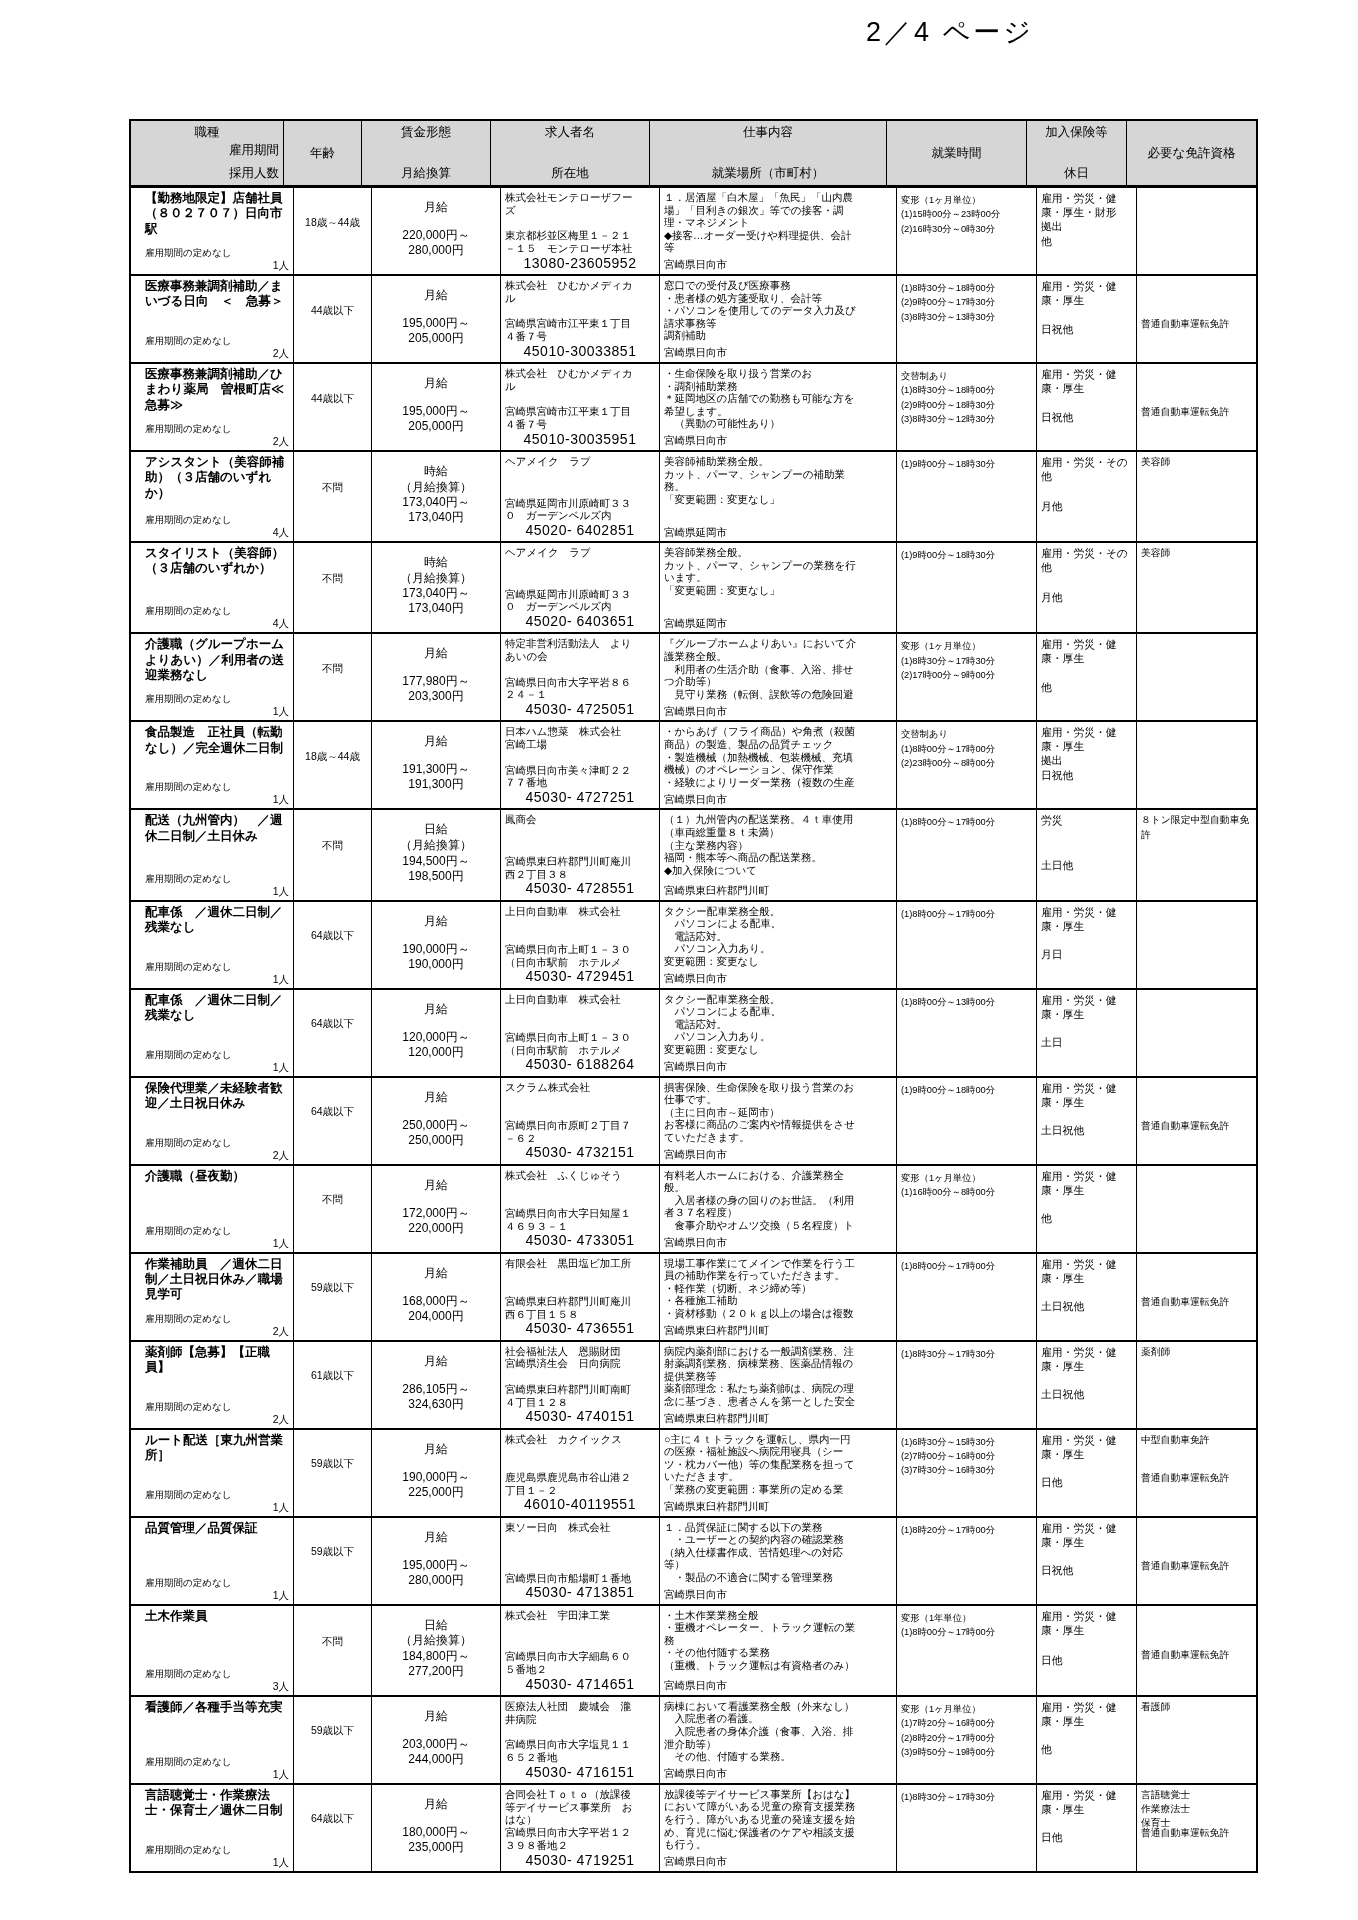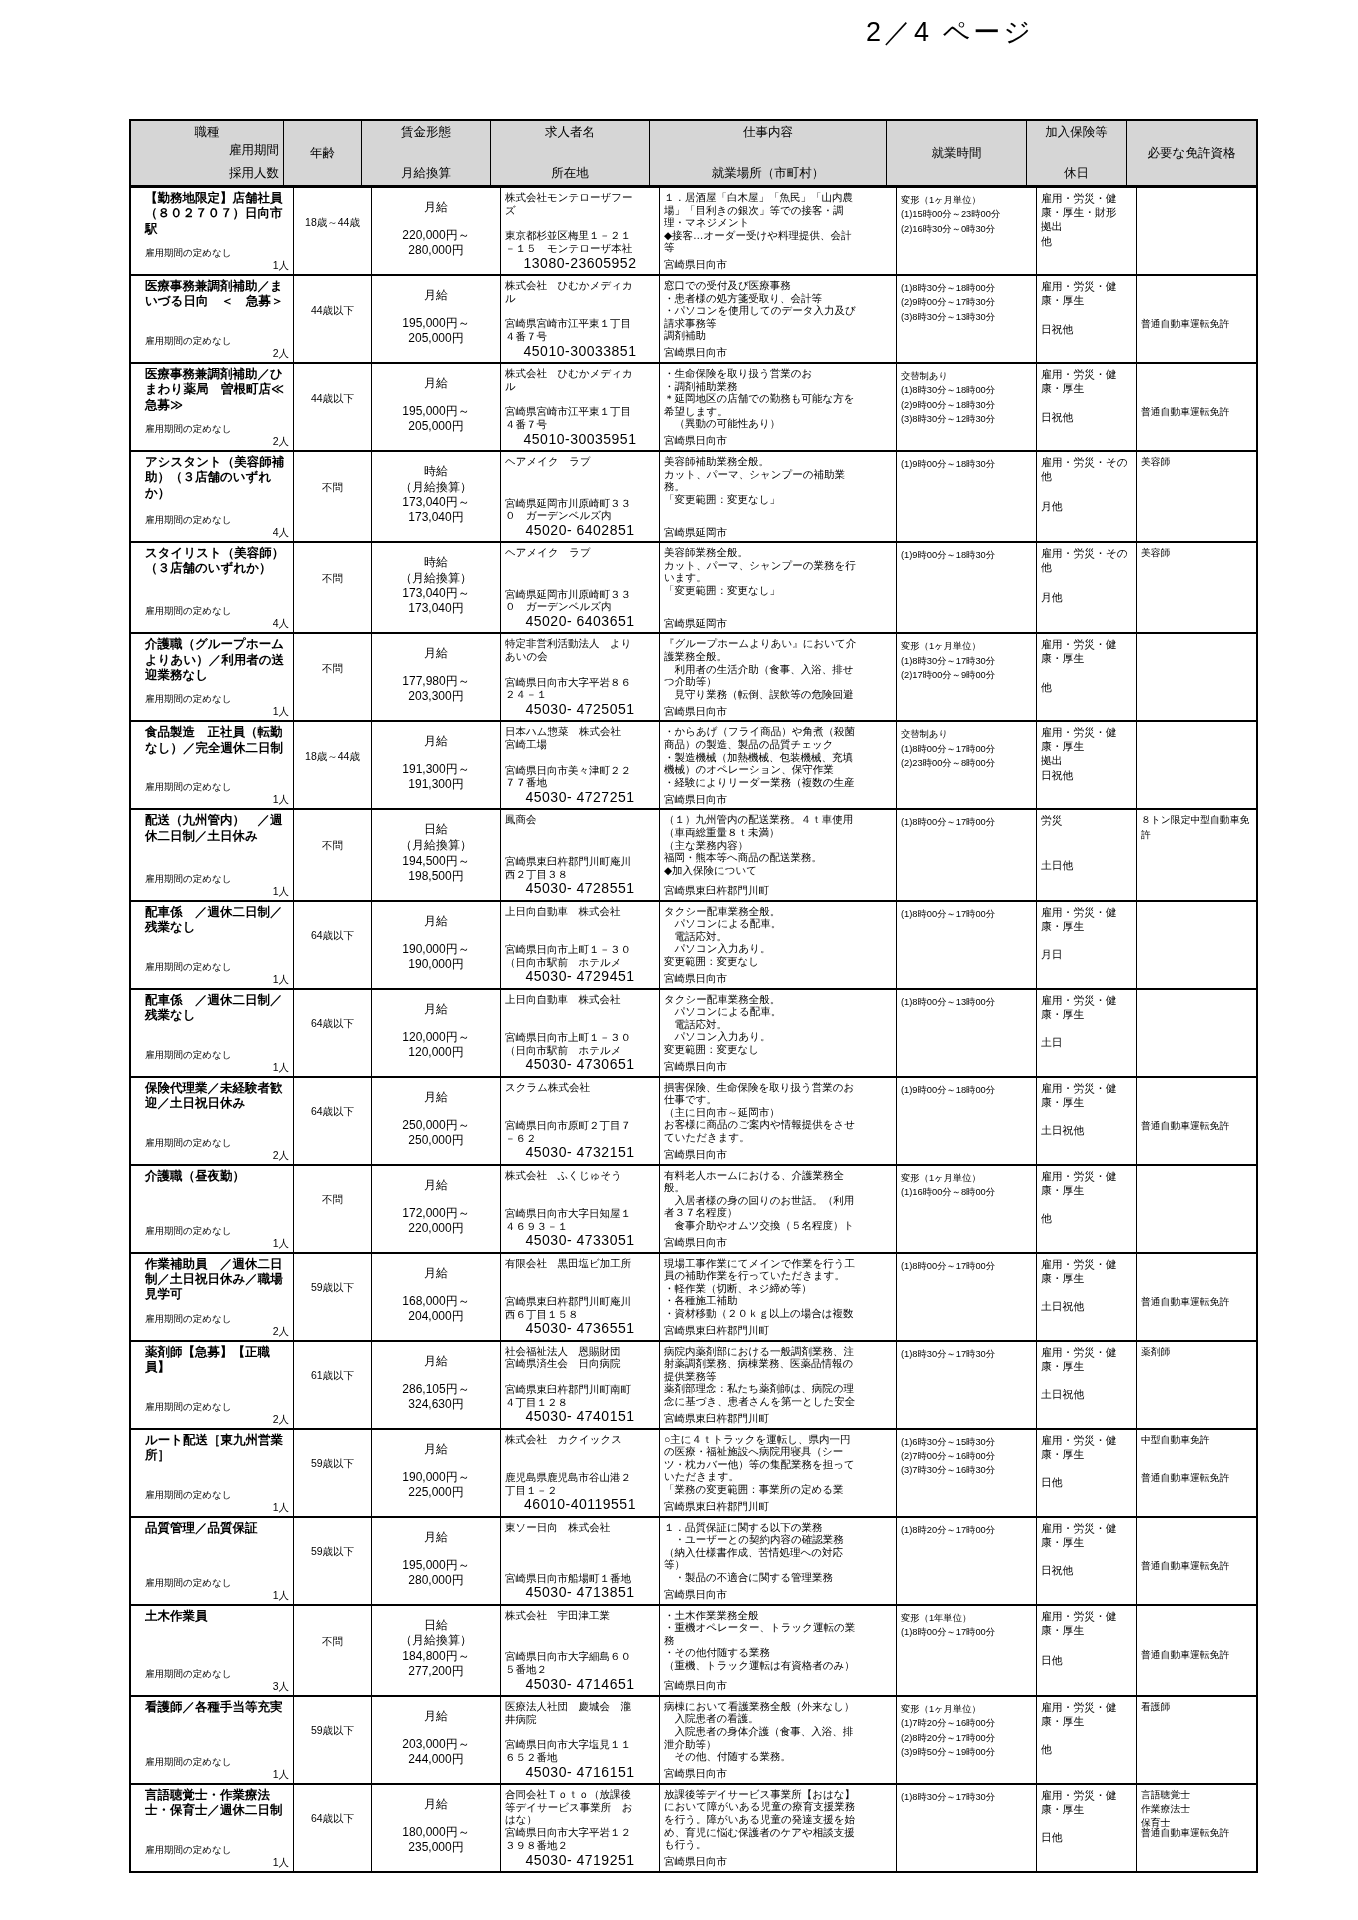--- a/index.html
+++ b/index.html
@@ -597,21 +597,21 @@
           </div>
     </div>
     <div class="cell c-emp">
       <div class="emp-name">
             <span class="line">上日向自動車　株式会社</span>
           </div>
       <div class="emp-addr">
             <span class="line">宮崎県日向市上町１－３０</span>
             <span class="line">（日向市駅前　ホテルメ</span>
           </div>
-      <div class="emp-num">45030- 4730651</div>
+      <div class="emp-num">45030- 6188264</div>
     </div>
     <div class="cell c-duty">
       <div class="duty-lines">
             <span class="line">タクシー配車業務全般。</span>
             <span class="line">　パソコンによる配車。</span>
             <span class="line">　電話応対。</span>
             <span class="line">　パソコン入力あり。</span>
             <span class="line">変更範囲：変更なし</span>
           </div>
       <div class="duty-place">宮崎県日向市</div>

